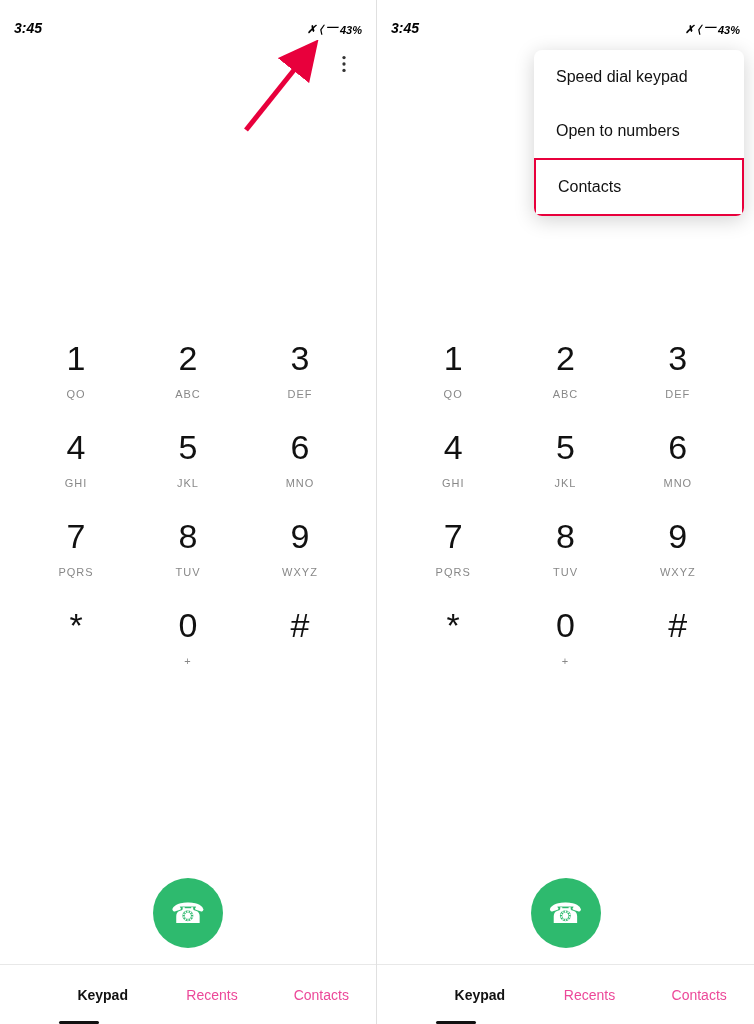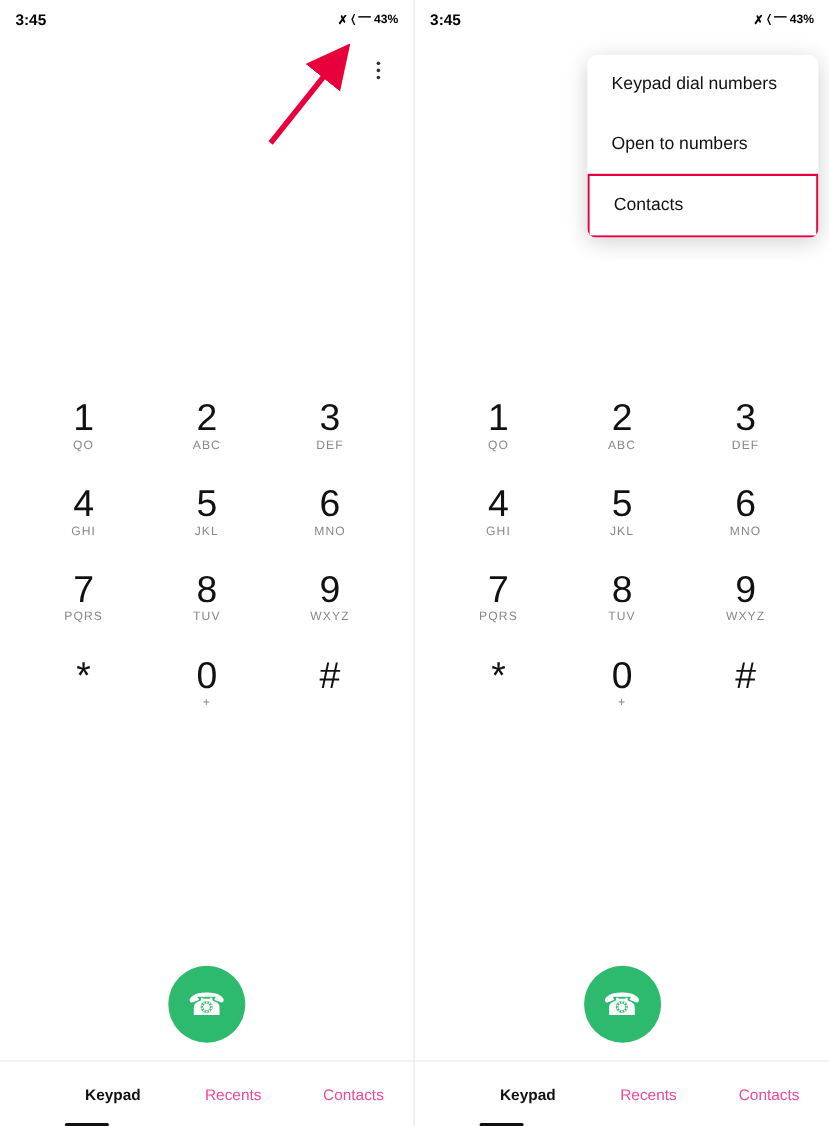--- a/index.html
+++ b/index.html
@@ -18,25 +18,26 @@
       background: #fff;
       display: flex;
       flex-direction: column;
       position: relative;
       border-right: 1px solid #e0e0e0;
     }
 
     .status-bar {
       height: 36px;
       display: flex;
-      align-items: center;
+      align-items: flex-end;
       justify-content: space-between;
       padding: 0 14px;
       font-size: 13px;
       font-weight: 600;
+      font-style: italic;
     }
 
     .status-time {
       font-size: 14px;
       font-weight: 700;
     }
 
     .status-icons {
       display: flex;
       align-items: center;
@@ -93,21 +94,21 @@
       font-size: 34px;
       font-weight: 300;
       color: #111;
       line-height: 1;
     }
 
     .dial-letters {
       font-size: 11px;
       color: #888;
       letter-spacing: 1px;
-      margin-top: 2px;
+      margin-top: 13px;
       min-height: 14px;
     }
 
     .call-btn-area {
       display: flex;
       justify-content: center;
       padding: 20px 0 16px;
     }
 
     .call-btn {
@@ -336,21 +337,21 @@
     <div class="icon-btn">
       <svg width="22" height="22" viewBox="0 0 24 24" fill="#333">
         <circle cx="12" cy="5" r="1.8"></circle>
         <circle cx="12" cy="12" r="1.8"></circle>
         <circle cx="12" cy="19" r="1.8"></circle>
       </svg>
     </div>
   </div>
 
   <div class="dropdown-menu" id="dropdown-menu">
-      <div class="dropdown-item">Keypad dial numbers</div>
+      <div class="dropdown-item">Speed dial keypad</div>
       <div class="dropdown-item">Open to numbers</div>
       <div class="dropdown-item highlighted">Contacts</div>
     </div>
 
   <div class="dialpad-area">
     <div class="dialpad-grid" id="right-dialpad">
         <div class="dial-key">
           <span class="dial-num">1</span>
           <span class="dial-letters">QO</span>
         </div>

